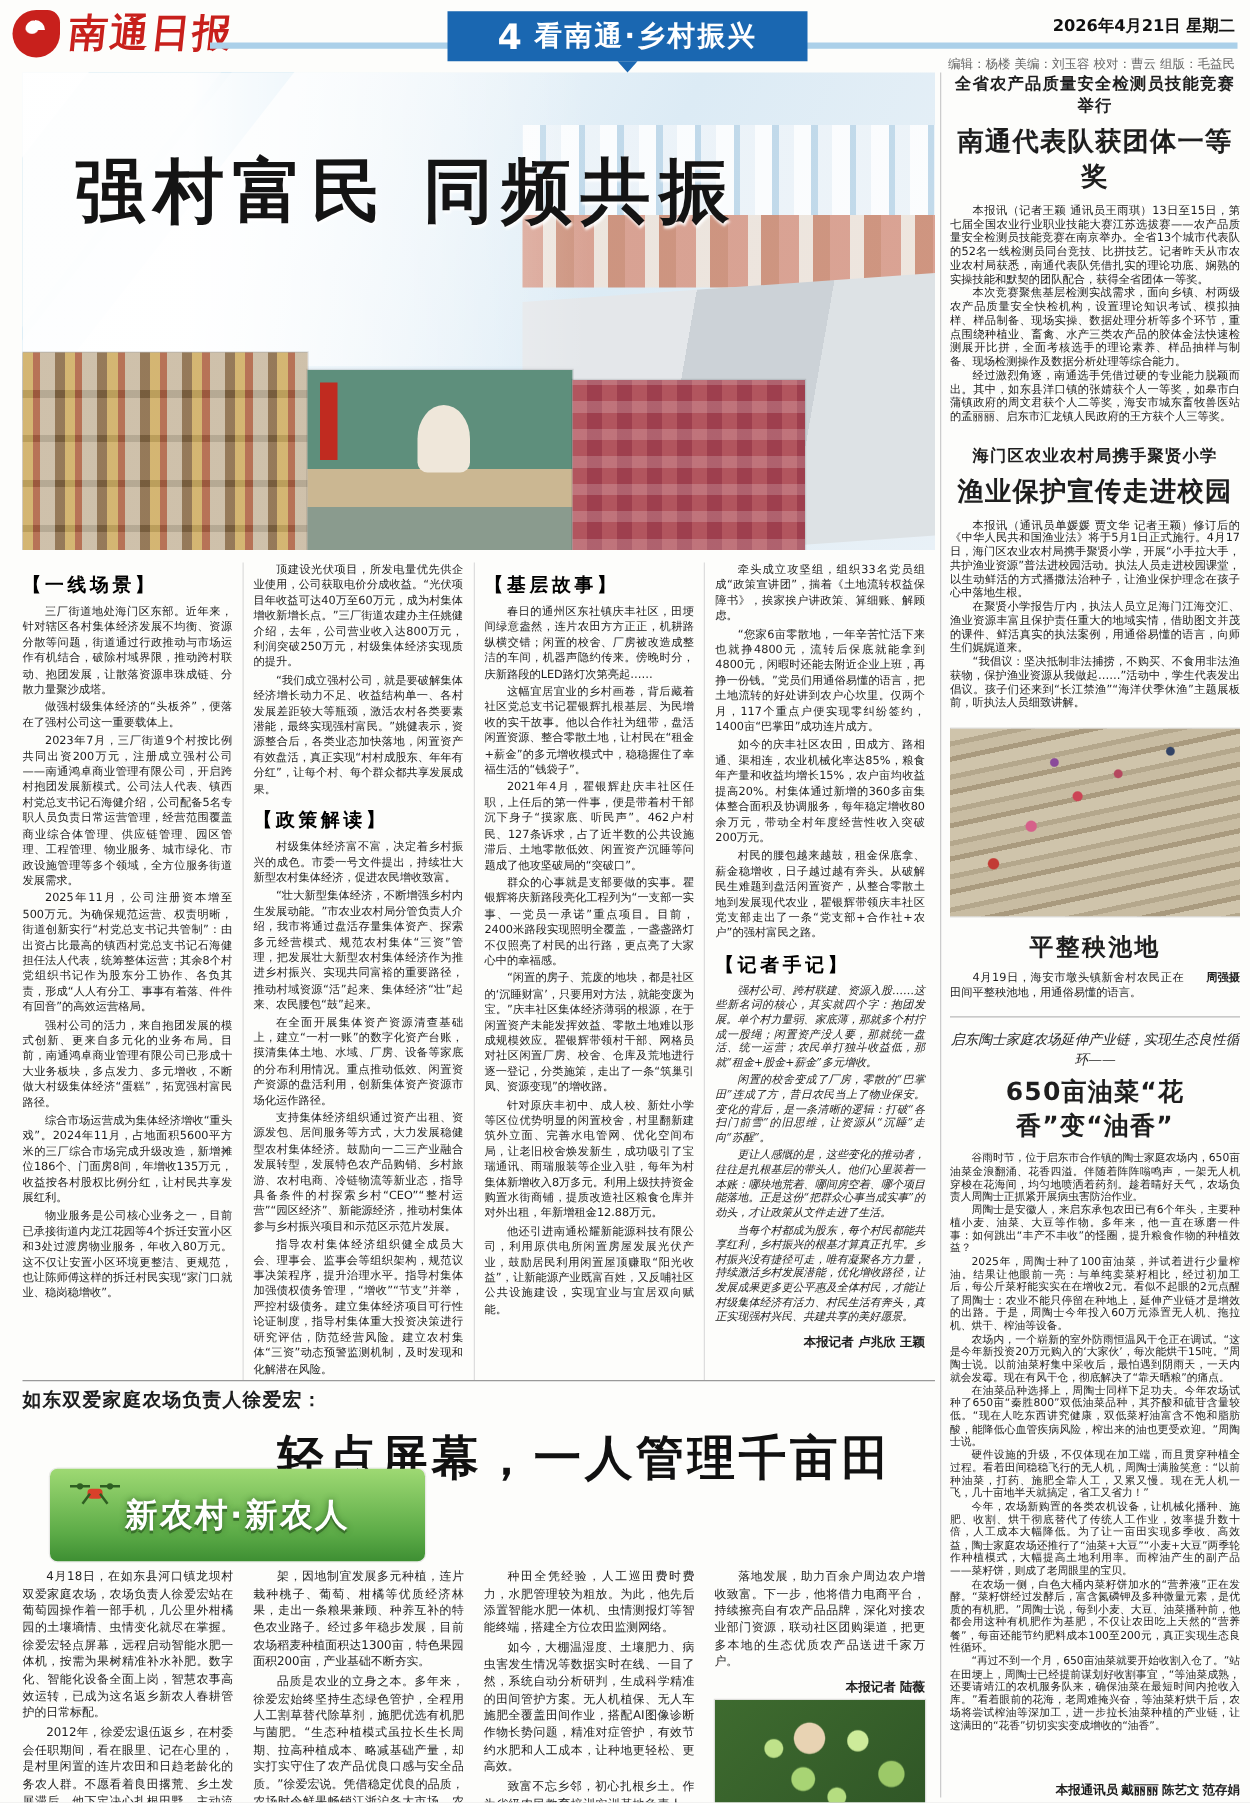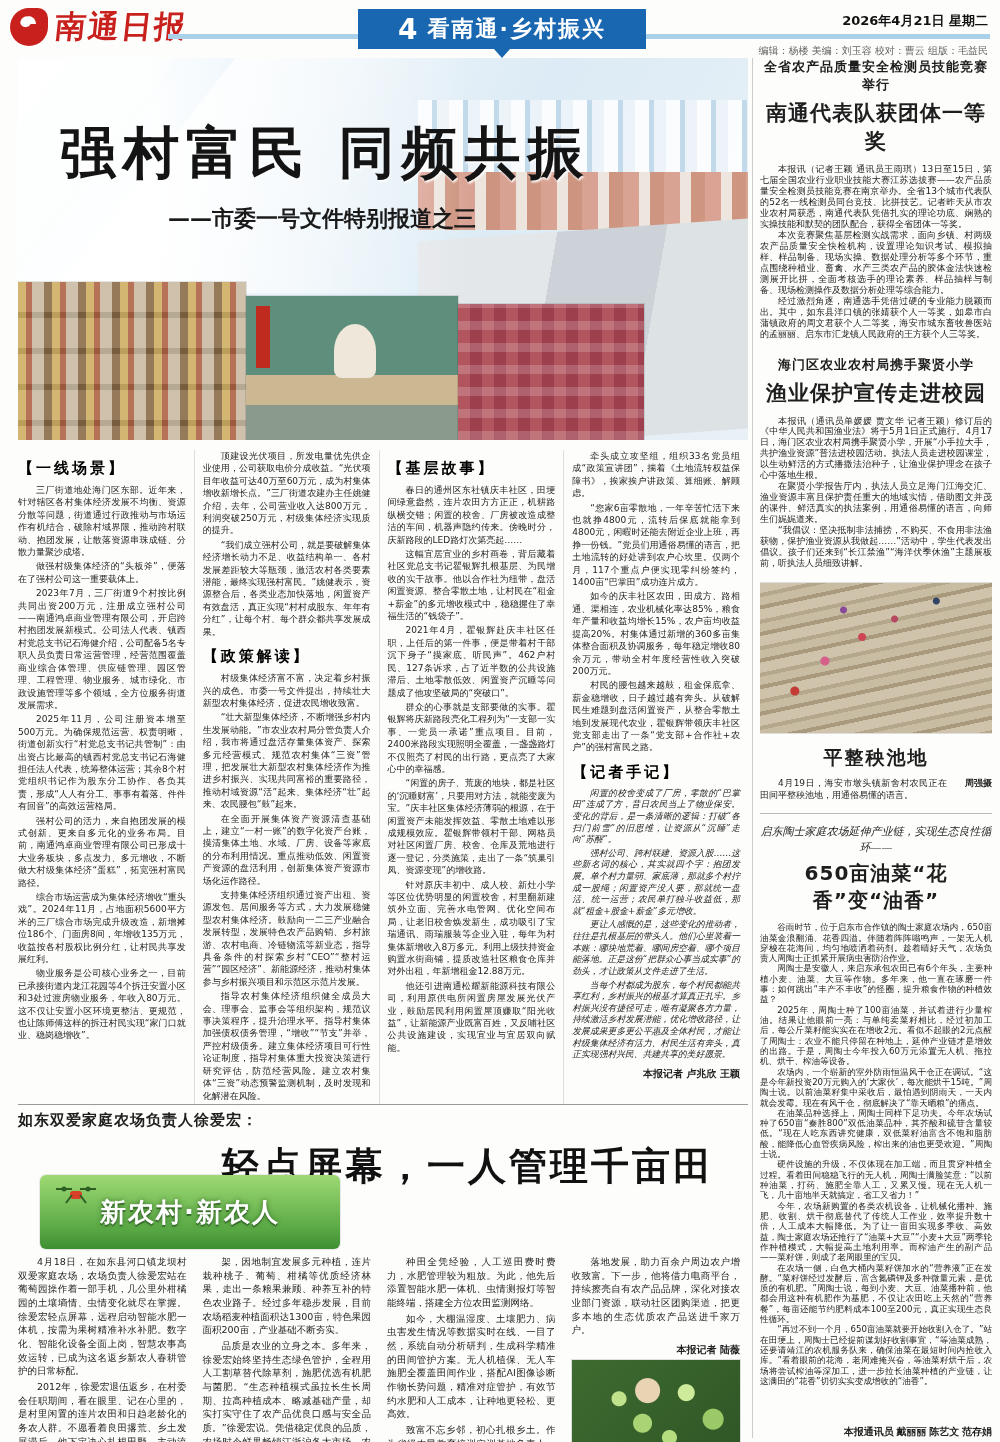--- a/index.html
+++ b/index.html
@@ -80,21 +80,21 @@
   .sb-photo-title{font-size:19px;font-weight:900;text-align:center;margin:12px 0 6px;letter-spacing:2px;}
   .sb-caption{font-size:9px;line-height:1.35;text-align:justify;text-indent:2em;margin:0;}
   .sb-credit{float:right;font-weight:bold;}
   .sb-div{border:none;border-top:1px solid #b9b9b9;margin:12px 0 10px;}
   .art3-kicker{font-size:11px;font-style:italic;text-align:center;line-height:1.45;
         font-family:"DejaVu Serif",serif;margin-bottom:4px;}
   .art3-h2{font-size:20px;font-weight:900;text-align:center;margin:2px 0 8px;letter-spacing:1px;}
   .art3-body{height:498px;overflow:hidden;}
   .art3-body .news-p{font-size:8.6px;line-height:1.2;}
   .art3-byline{font-size:10px;font-weight:bold;text-align:right;margin-top:5px;
-        font-family:Liberation Sans, sans-serif;}
+        font-family:Liberation Serif, serif;}
   
   .bottom{position:absolute;left:18px;top:1104px;width:730px;height:338px;border-top:1px solid #999;}
   .b-kicker{position:absolute;left:0;top:6px;font-size:15px;font-weight:bold;letter-spacing:1px;}
   .b-headline{position:absolute;left:204px;top:36px;font-size:38px;font-weight:900;letter-spacing:3px;color:#111;}
   .b-banner{position:absolute;left:22px;top:70px;width:300px;height:74px;border-radius:6px;overflow:hidden;
         background:linear-gradient(180deg,#9ed973 0,#5cab47 70%,#3e8f33 100%);
         display:flex;align-items:center;justify-content:center;box-shadow:0 0 0 1px rgba(0,0,0,.08);}
   .b-banner-text{font-size:26px;font-weight:900;color:#fff;letter-spacing:2px;
         text-shadow:0 2px 0 #39702b,0 0 5px rgba(40,90,30,.8);}
   .drone{position:absolute;left:12px;top:8px;}
@@ -134,21 +134,20 @@
     <div class="hero">
       <div class="aerial">
         <div class="a-far"></div>
         <div class="a-red"></div>
         <div class="a-roof"></div>
       </div>
       <div class="stripe s1"></div>
       <div class="stripe s2"></div>
       <div class="white-fade"></div>
       <div class="hero-headline">强村富民 同频共振</div>
-      <div class="hero-sub">——市委一号文件特别报道之三</div>
       <div class="ph ph-store"></div>
       <div class="ph ph-live">
         <span class="tag"></span>
         <span class="figure"></span>
       </div>
       <div class="ph ph-onion"></div>
     </div>
     <div class="fcols">
       <div class="fcol">
           <div class="blk blk-h">【一线场景】</div>
@@ -179,22 +178,22 @@
           <div class="blk blk-p">“闲置的房子、荒废的地块，都是社区的‘沉睡财富’，只要用对方法，就能变废为宝。”庆丰社区集体经济薄弱的根源，在于闲置资产未能发挥效益、零散土地难以形成规模效应。瞿银辉带领村干部、网格员对社区闲置厂房、校舍、仓库及荒地进行逐一登记，分类施策，走出了一条“筑巢引凤、资源变现”的增收路。</div>
           <div class="blk blk-p">针对原庆丰初中、成人校、新灶小学等区位优势明显的闲置校舍，村里翻新建筑外立面、完善水电管网、优化空间布局，让老旧校舍焕发新生，成功吸引了宝瑞通讯、雨瑞服装等企业入驻，每年为村集体新增收入8万多元。利用上级扶持资金购置水街商铺，提质改造社区粮食仓库并对外出租，年新增租金12.88万元。</div>
           <div class="blk blk-p">他还引进南通松耀新能源科技有限公司，利用原供电所闲置房屋发展光伏产业，鼓励居民利用闲置屋顶赚取“阳光收益”，让新能源产业既富百姓，又反哺社区公共设施建设，实现宜业与宜居双向赋能。</div>
         </div>
       <div class="fcol">
           <div class="blk blk-p">牵头成立攻坚组，组织33名党员组成“政策宣讲团”，揣着《土地流转权益保障书》，挨家挨户讲政策、算细账、解顾虑。</div>
           <div class="blk blk-p">“您家6亩零散地，一年辛苦忙活下来也就挣4800元，流转后保底就能拿到4800元，闲暇时还能去附近企业上班，再挣一份钱。”党员们用通俗易懂的语言，把土地流转的好处讲到农户心坎里。仅两个月，117个重点户便实现零纠纷签约，1400亩“巴掌田”成功连片成方。</div>
           <div class="blk blk-p">如今的庆丰社区农田，田成方、路相通、渠相连，农业机械化率达85%，粮食年产量和收益均增长15%，农户亩均收益提高20%。村集体通过新增的360多亩集体整合面积及协调服务，每年稳定增收80余万元，带动全村年度经营性收入突破200万元。</div>
           <div class="blk blk-p">村民的腰包越来越鼓，租金保底拿、薪金稳增收，日子越过越有奔头。从破解民生难题到盘活闲置资产，从整合零散土地到发展现代农业，瞿银辉带领庆丰社区党支部走出了一条“党支部+合作社+农户”的强村富民之路。</div>
           <div class="blk blk-h">【记者手记】</div>
+          <div class="blk blk-pi">强村公司、跨村联建、资源入股……这些新名词的核心，其实就四个字：抱团发展。单个村力量弱、家底薄，那就多个村拧成一股绳；闲置资产没人要，那就统一盘活、统一运营；农民单打独斗收益低，那就“租金+股金+薪金”多元增收。</div>
           <div class="blk blk-pi">闲置的校舍变成了厂房，零散的“巴掌田”连成了方，昔日农民当上了物业保安。变化的背后，是一条清晰的逻辑：打破“各扫门前雪”的旧思维，让资源从“沉睡”走向“苏醒”。</div>
-          <div class="blk blk-pi">强村公司、跨村联建、资源入股……这些新名词的核心，其实就四个字：抱团发展。单个村力量弱、家底薄，那就多个村拧成一股绳；闲置资产没人要，那就统一盘活、统一运营；农民单打独斗收益低，那就“租金+股金+薪金”多元增收。</div>
           <div class="blk blk-pi">更让人感慨的是，这些变化的推动者，往往是扎根基层的带头人。他们心里装着一本账：哪块地荒着、哪间房空着、哪个项目能落地。正是这份“把群众心事当成实事”的劲头，才让政策从文件走进了生活。</div>
           <div class="blk blk-pi">当每个村都成为股东，每个村民都能共享红利，乡村振兴的根基才算真正扎牢。乡村振兴没有捷径可走，唯有凝聚各方力量，持续激活乡村发展潜能，优化增收路径，让发展成果更多更公平惠及全体村民，才能让村级集体经济有活力、村民生活有奔头，真正实现强村兴民、共建共享的美好愿景。</div>
           <div class="blk blk-sig">本报记者 卢兆欣 王颖</div>
         </div>
     </div>
   </section>
 
   <div class="v-rule"></div>
 
   <aside class="sidebar">

